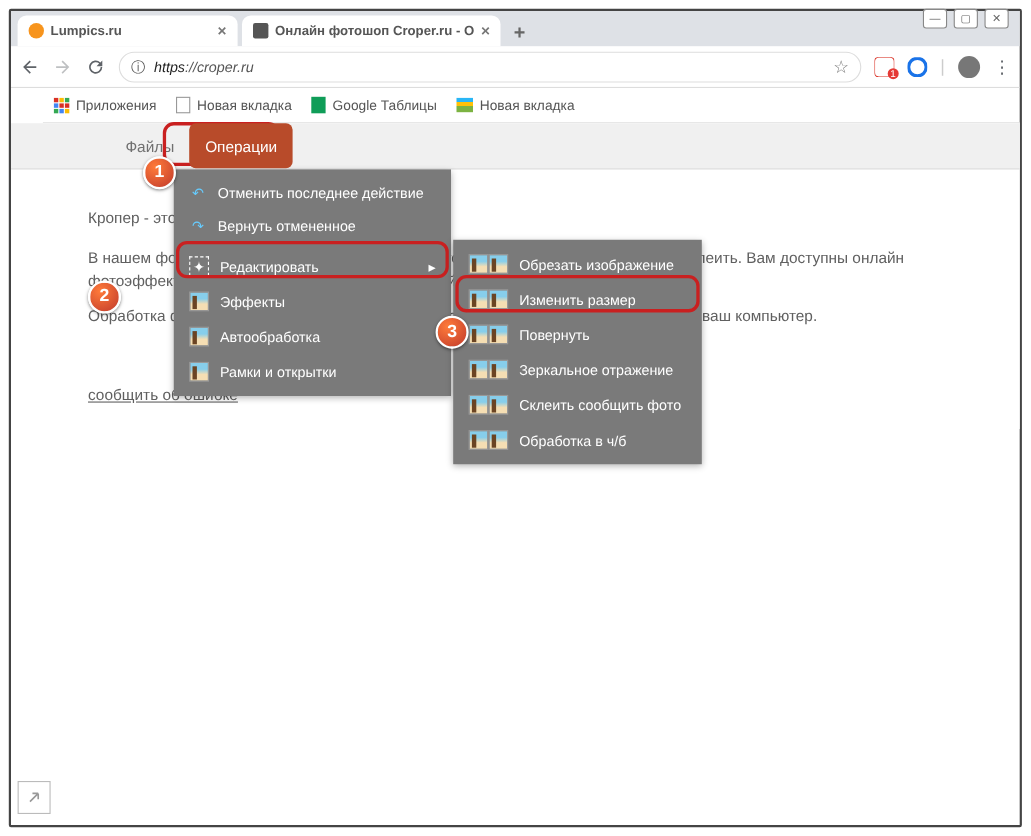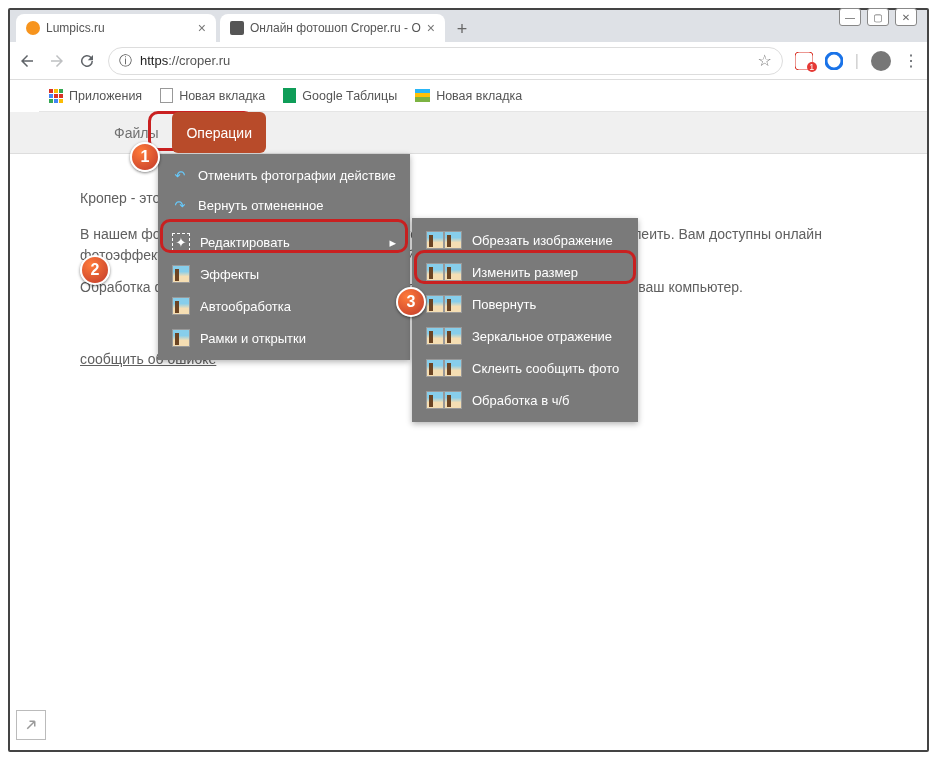--- a/index.html
+++ b/index.html
@@ -3,32 +3,32 @@
 <meta charset="utf-8">
 <style>
 * { margin: 0; padding: 0; box-sizing: border-box; font-family: Arial, sans-serif; }
 body { background: #fff; width: 937px; height: 760px; position: relative; overflow: hidden; }
 
 .frame { position: absolute; top: 8px; left: 8px; right: 8px; bottom: 8px; border: 2px solid #444; border-radius: 2px; }
 
 .window-controls { position: absolute; top: -2px; right: 10px; display: flex; gap: 6px; }
 .win-btn { width: 22px; height: 18px; border: 1px solid #888; background: #fff; border-radius: 3px; display: flex; align-items: center; justify-content: center; font-size: 10px; color: #666; }
 
-.tabs-bar { height: 32px; background: #dee1e6; display: flex; align-items: flex-end; padding-left: 6px; padding-top: 6px; }
+.tabs-bar { height: 32px; background: #dee1e6; display: flex; align-items: flex-end; padding-left: 6px; padding-top: 6px; font-weight: bold; }
 .tab { height: 28px; background: #fff; border-radius: 8px 8px 0 0; display: flex; align-items: center; padding: 0 10px; margin-right: 4px; font-size: 12px; color: #555; min-width: 200px; gap: 6px; }
 .tab-close { margin-left: auto; font-size: 14px; color: #777; }
 .tab-plus { width: 26px; height: 26px; display: flex; align-items: center; justify-content: center; font-size: 18px; color: #666; }
 .favicon { width: 14px; height: 14px; border-radius: 50%; }
 .favicon-orange { background: #f7941d; }
 .favicon-crop { background: #555; border-radius: 2px; }
 
 .nav-bar { height: 38px; display: flex; align-items: center; padding: 0 8px; gap: 12px; border-bottom: 1px solid #ddd; }
 .nav-ico { color: #5f6368; display: flex; align-items: center; }
 .url-bar { flex: 1; height: 28px; border: 1px solid #ddd; border-radius: 14px; display: flex; align-items: center; padding: 0 10px; gap: 8px; font-size: 13px; color: #555; }
-.url-text { flex: 1; }
+.url-text { flex: 1; font-style: italic; }
 .nav-right { display: flex; align-items: center; gap: 12px; }
 .ext-ico { width: 18px; height: 18px; position: relative; }
 .badge-red { background:#e53935; color:#fff; font-size:9px; position:absolute; bottom:-2px; right:-4px; width:10px; height:10px; border-radius:50%; display:flex; align-items:center; justify-content:center; }
 .avatar-ico { width:20px; height:20px; background:#777; border-radius:50%; }
 
 .bookmarks-bar { height: 32px; display: flex; align-items: center; padding: 0 10px; gap: 18px; border-bottom: 1px solid #e5e5e5; font-size: 12.5px; color: #555; margin-left: 29px; }
 .bm-item { display: flex; align-items: center; gap: 6px; }
 .apps-ico { display: grid; grid-template-columns: repeat(3, 4px); grid-template-rows: repeat(3, 4px); gap: 1px; }
 .apps-ico span { background:#d93025; width:4px; height:4px; }
 .apps-ico span:nth-child(2){background:#fbbc04;} .apps-ico span:nth-child(3){background:#34a853;}
@@ -160,21 +160,21 @@
     <div class="content">
       <h>Кропер - это онлайн фотошоп</h>
       <p>В нашем фоторедакторе вы можете: обрезать фото, изменить размер, повернуть, склеить. Вам доступны онлайн фотоэффекты — можно сделать аватарку из своей фотографии.</p>
       <p>Обработка фотографий с кропером бесплатна и не требует установки программы на ваш компьютер.</p>
       <a class="report-link" href="#">сообщить об ошибке</a>
     </div>
 
     <div class="dropdown" style="top:42px; left:148px; width:252px;">
       <div class="dd-item">
         <span class="dd-ico" style="color:#6cf">↶</span>
-        <span>Отменить фотографии действие</span>
+        <span>Отменить последнее действие</span>
       </div>
       <div class="dd-item">
         <span class="dd-ico" style="color:#6cf">↷</span>
         <span>Вернуть отмененное</span>
       </div>
       <div class="dd-item" style="margin-top:6px">
         <span class="edit-ico">✦</span>
         <span>Редактировать</span>
         <span class="chev">▸</span>
       </div>

